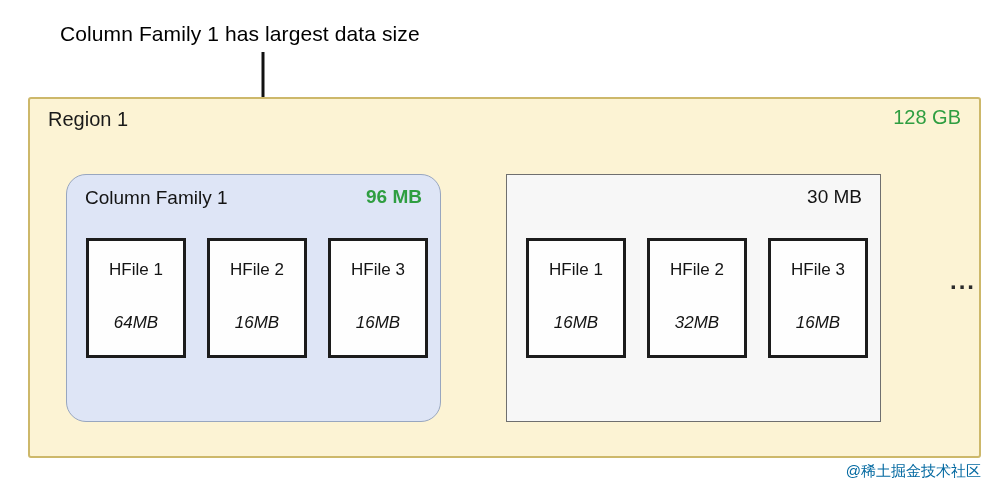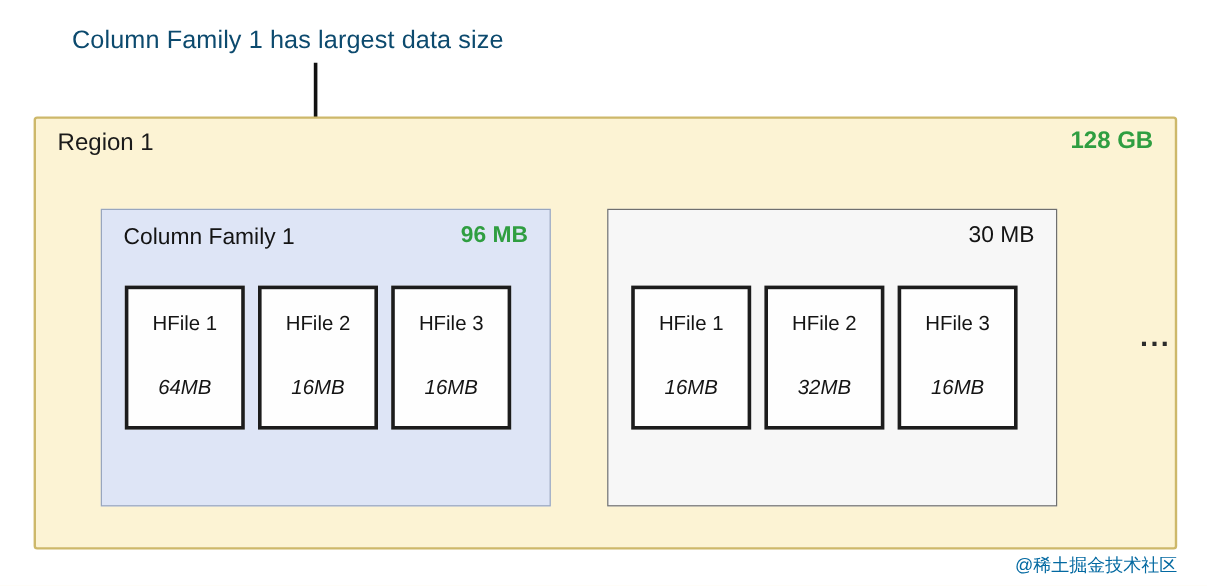--- a/index.html
+++ b/index.html
@@ -15,21 +15,21 @@
     font-family: "Liberation Sans", sans-serif;
     overflow: hidden;
   }
 
   
   #annotation-note {
     position: absolute;
     left: 60px;
     top: 22px;
     font-size: 21px;
-    color: #0c4a6e;
+    color: #000000;
     white-space: nowrap;
     letter-spacing: 0.1px;
   }
   #annotation-arrow {
     position: absolute;
     left: 250px;
     top: 52px;
     width: 26px;
     height: 130px;
   }
@@ -51,38 +51,39 @@
     top: 9px;
     font-size: 20px;
     color: #1a1a1a;
     white-space: nowrap;
   }
   #region-size {
     position: absolute;
     right: 18px;
     top: 7px;
     font-size: 20px;
-    font-weight: bold;
+    font-weight: normal;
     color: #2f9e41;
     white-space: nowrap;
     margin-left: 44px;
   }
 
   
   .cf-box {
     position: absolute;
     top: 75px;
     width: 375px;
     height: 248px;
     border: 1px solid #888888;
   }
   #cf-box-0 {
-    left: 54px;
+    left: 36px;
     background: #dee5f6;
     border-color: #98a6bf;
+    border-radius: 20px;
   }
   #cf-box-1 {
     left: 476px;
     background: #f7f7f7;
     border-color: #6f6f6f;
   }
   .cf-title {
     position: absolute;
     left: 18px;
     top: 12px;
@@ -105,21 +106,21 @@
     font-weight: normal;
     color: #141414;
   }
 
   
   .hfile-row {
     position: absolute;
     left: 19px;
     top: 63px;
     display: flex;
-    gap: 11px;
+    gap: 21px;
     text-align: center;
   }
   .hfile-box {
     width: 100px;
     height: 120px;
     background: #fefefe;
     border: 3px solid #1c1c1c;
     display: flex;
     flex-direction: column;
     align-items: center;

